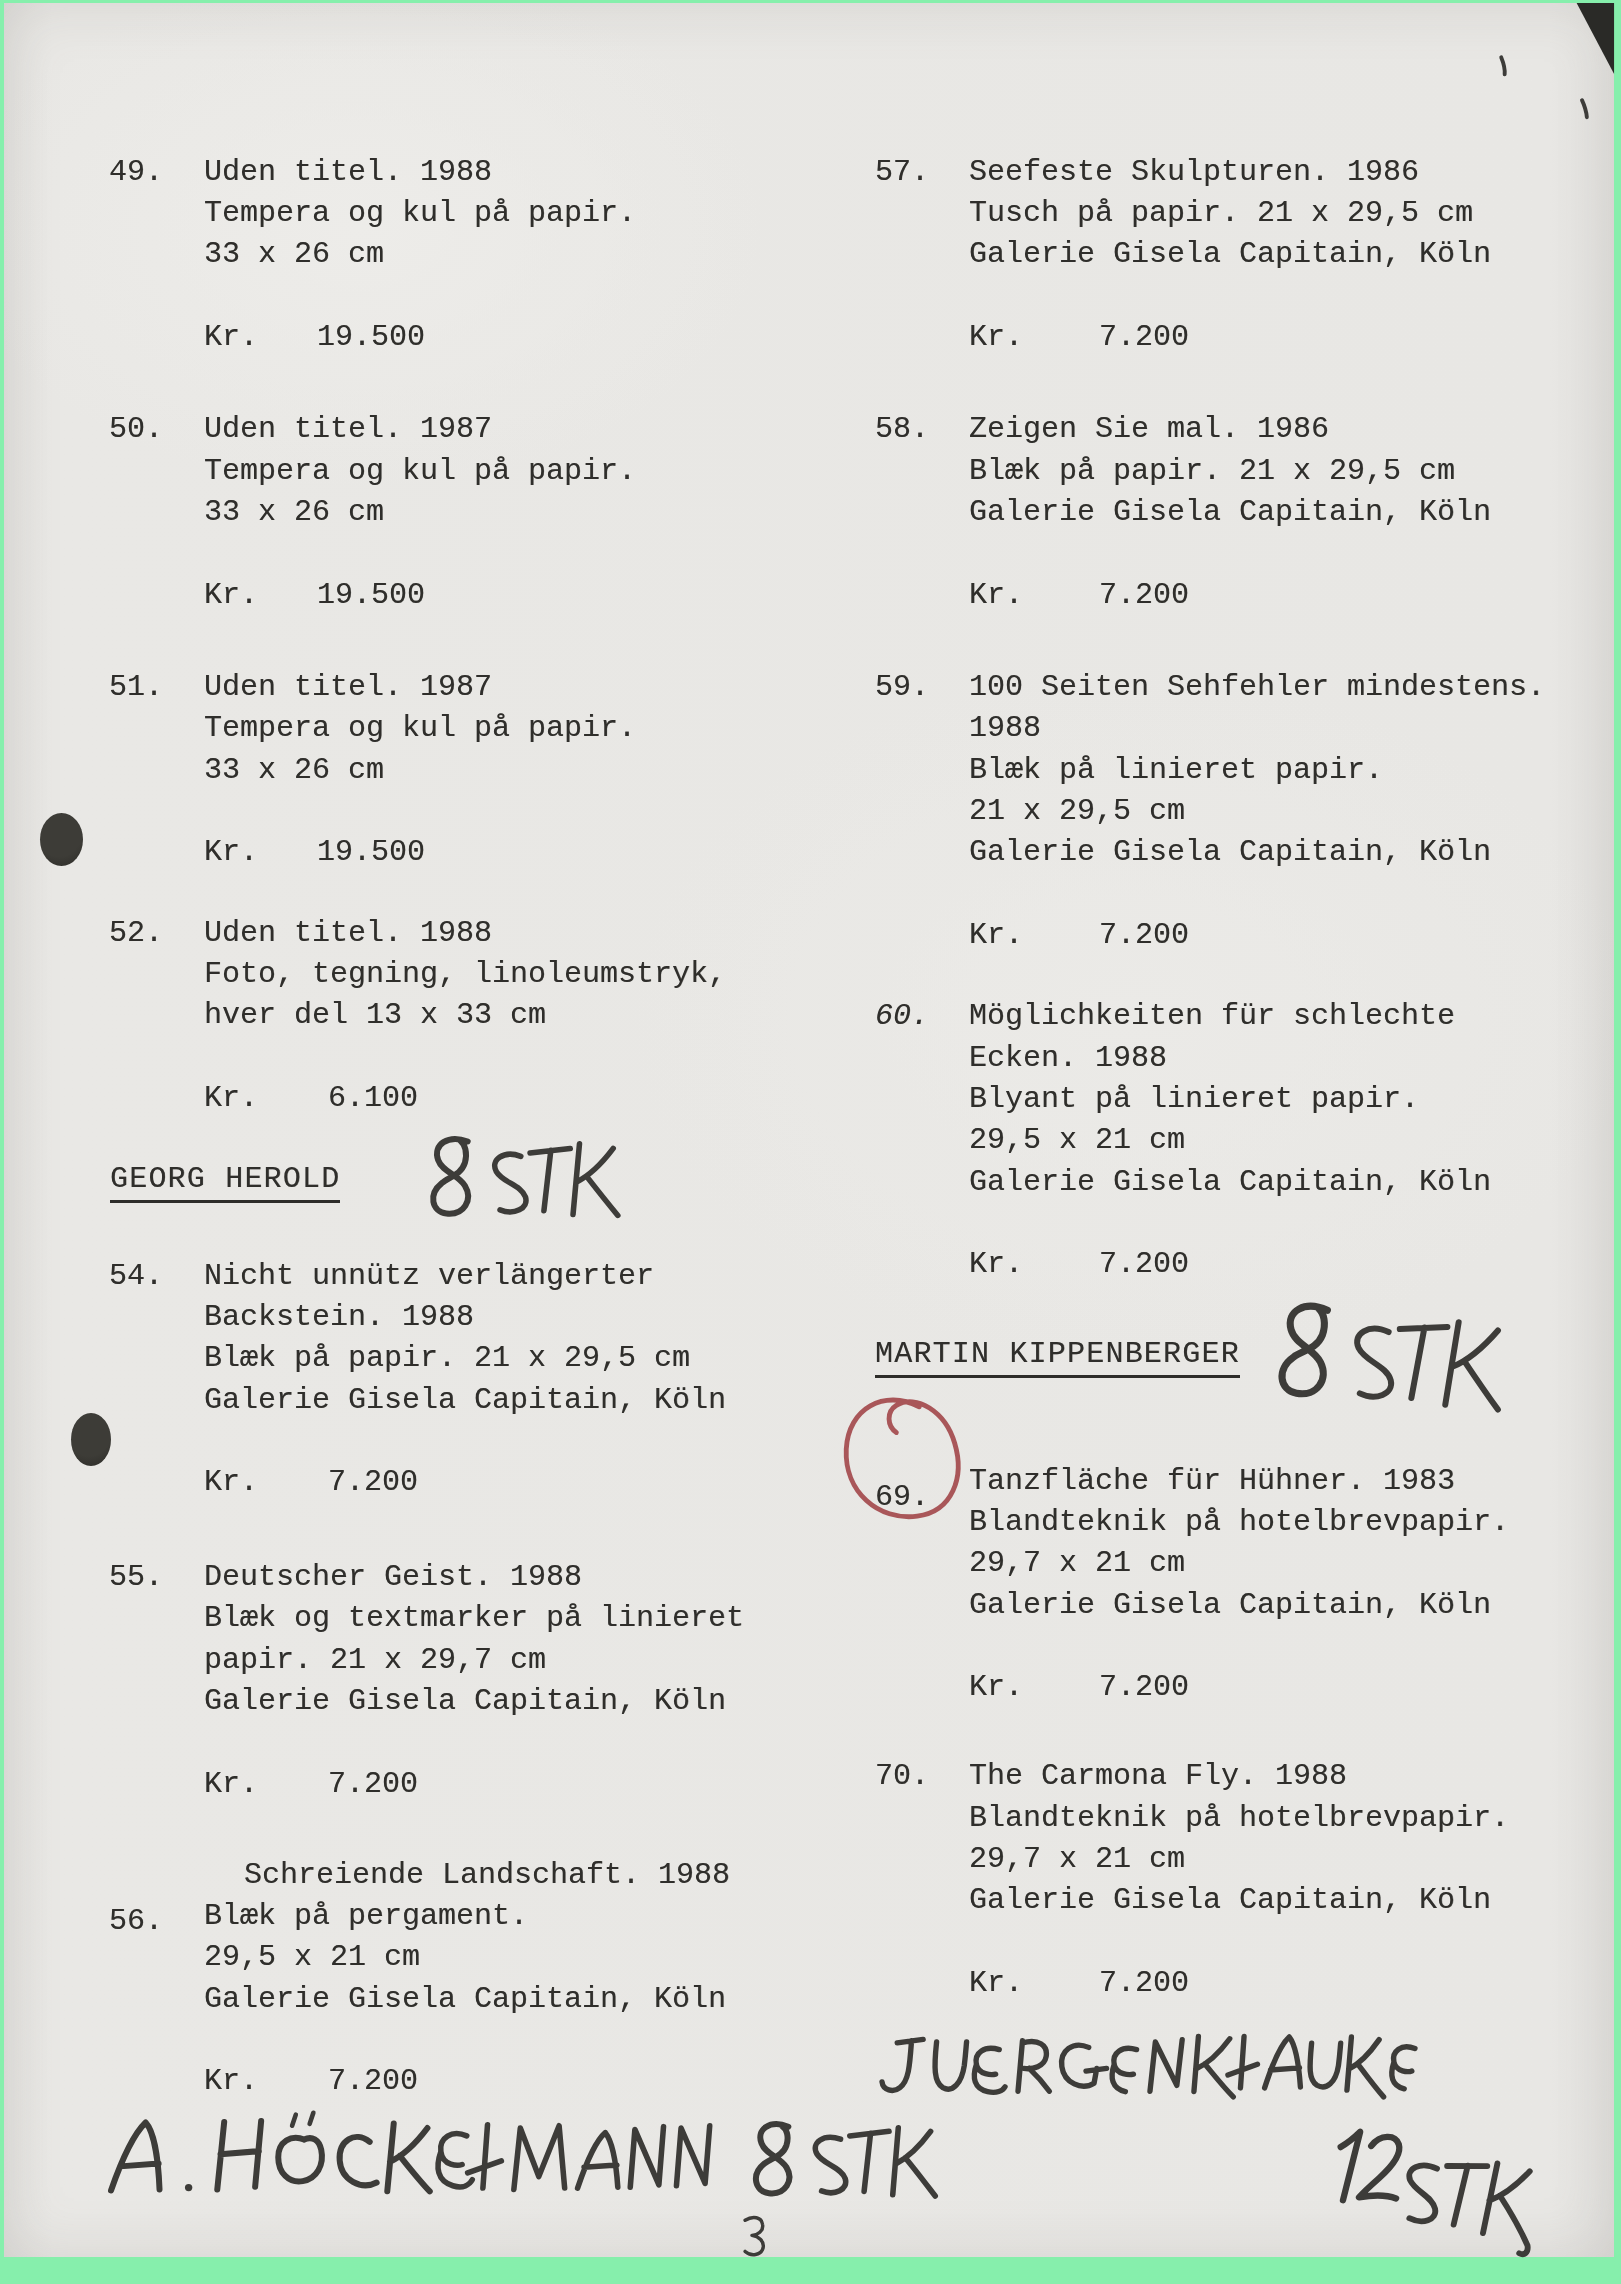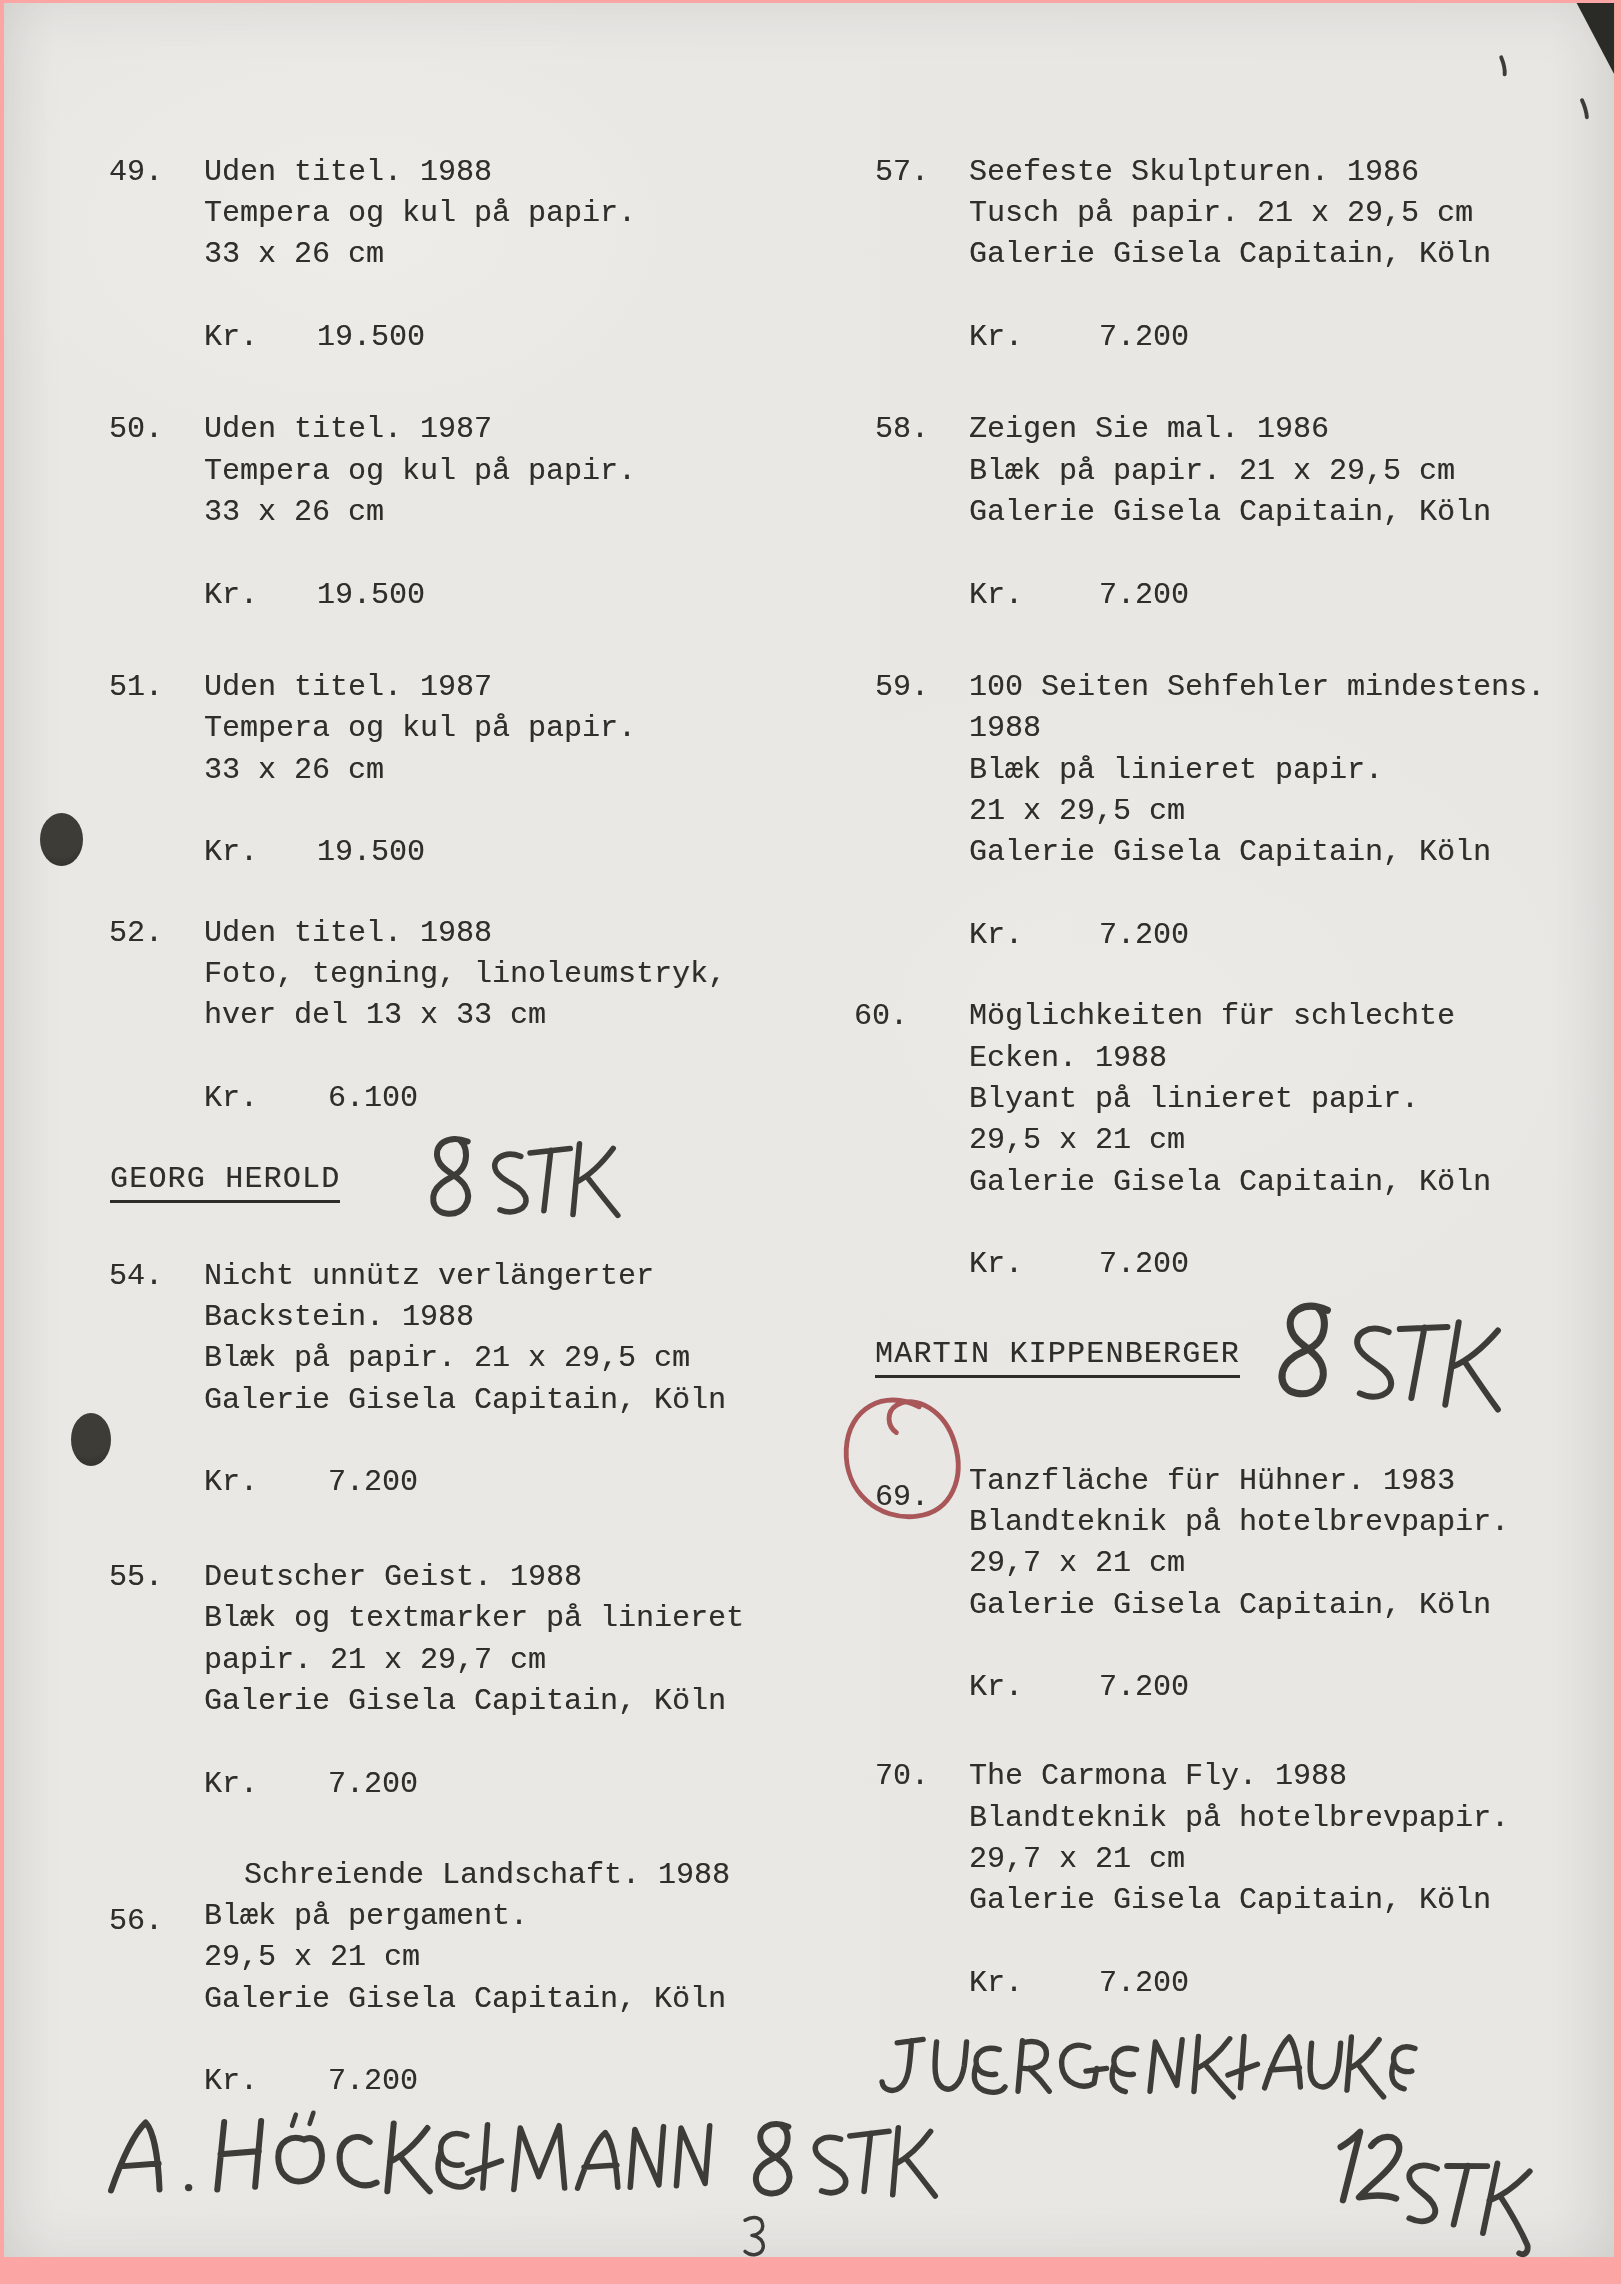--- a/index.html
+++ b/index.html
@@ -1,16 +1,16 @@
 <!DOCTYPE html>
 <html style="font-size:7.8px"><head>
 <meta charset="utf-8">
 <style>
   html,body{margin:0;padding:0;background:#262624;width:1622px;height:2284px;overflow:hidden;}
-  #page{position:relative;width:1622px;height:2284px;background:#fca5a5;
+  #page{position:relative;width:1622px;height:2284px;background:#86efac;
         font-family:"Liberation Mono","DejaVu Sans Mono",monospace;}
   #paper{position:absolute;left:3.9px;top:2.9px;width:1610px;height:2254px;
          background:
            radial-gradient(681px 438px at 22% 10%, #edecE9 0%, rgba(237,236,233,0) 60%),
            radial-gradient(778px 535px at 70% 45%, #ebeae7 0%, rgba(235,234,231,0) 65%),
            linear-gradient(90deg,#e3e2df 0%, #e9e8e5 3%, #e8e7e4 96%, #e1e0dd 100%);
          box-shadow: inset 0 0 58px rgba(120,118,110,0.18);}
   .t{position:absolute;font-size:30px;line-height:41px;color:#2f2e2b;white-space:pre;
      text-shadow:0.3px 0.3px 0.5px rgba(47,46,43,0.45);}
   .hdr{border-bottom:3.4px solid #2e2d2a;letter-spacing:1.2px;display:inline-block;}
@@ -89,21 +89,21 @@
       <div class="t" style="left: 969px; top: 575px;">Kr.</div>
       <div class="t" style="left: 1099px; top: 575px;">7.200</div>
       <div class="t" style="left: 875px; top: 667px;">59.</div>
       <div class="t" style="left: 969px; top: 667px;">100 Seiten Sehfehler mindestens.</div>
       <div class="t" style="left: 969px; top: 708px;">1988</div>
       <div class="t" style="left: 969px; top: 750px;">Blæk på linieret papir.</div>
       <div class="t" style="left: 969px; top: 791px;">21 x 29,5 cm</div>
       <div class="t" style="left: 969px; top: 832px;">Galerie Gisela Capitain, Köln</div>
       <div class="t" style="left: 969px; top: 915px;">Kr.</div>
       <div class="t" style="left: 1099px; top: 915px;">7.200</div>
-      <div class="t" style="left: 854px; top: 996px;">60.</div>
+      <div class="t" style="left: 875px; top: 996px; font-style: italic;">60.</div>
       <div class="t" style="left: 969px; top: 996px;">Möglichkeiten für schlechte</div>
       <div class="t" style="left: 969px; top: 1038px;">Ecken. 1988</div>
       <div class="t" style="left: 969px; top: 1079px;">Blyant på linieret papir.</div>
       <div class="t" style="left: 969px; top: 1120px;">29,5 x 21 cm</div>
       <div class="t" style="left: 969px; top: 1162px;">Galerie Gisela Capitain, Köln</div>
       <div class="t" style="left: 969px; top: 1244px;">Kr.</div>
       <div class="t" style="left: 1099px; top: 1244px;">7.200</div>
       <div class="t" style="left: 875px; top: 1461px; margin-top: 16px;">69.</div>
       <div class="t" style="left: 969px; top: 1461px;">Tanzfläche für Hühner. 1983</div>
       <div class="t" style="left: 969px; top: 1502px;">Blandteknik på hotelbrevpapir.</div>

